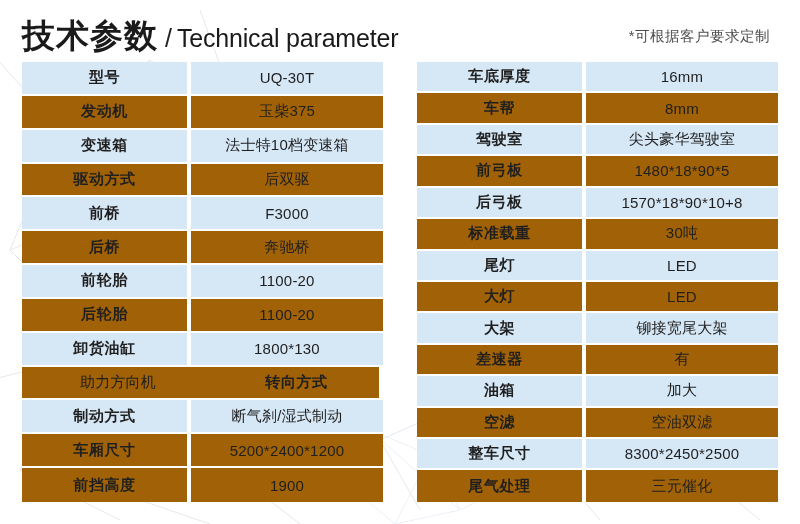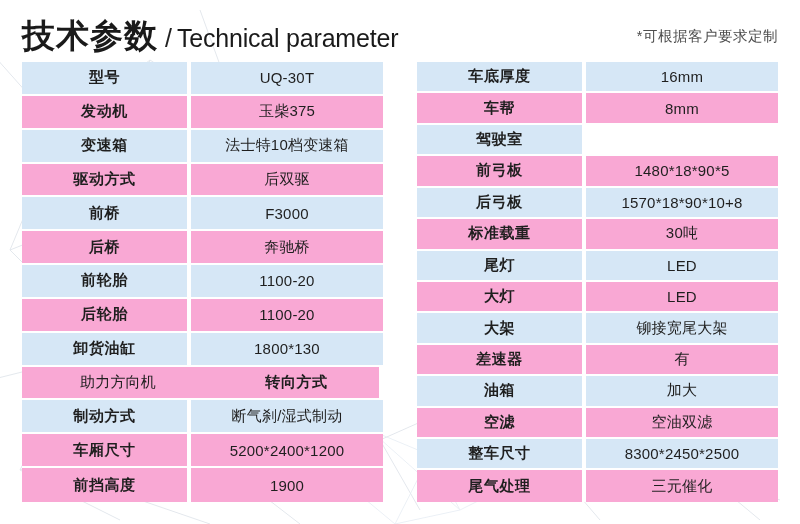--- a/index.html
+++ b/index.html
@@ -56,21 +56,21 @@
     padding: 0 5px 0 7px;
   }
   .title-en {
     font-size: 25px;
     font-weight: normal;
     color: #1a1a1a;
     letter-spacing: -0.2px;
   }
   .note {
     position: absolute;
-    right: 0;
+    right: 8px;
     top: 10px;
     font-size: 14.5px;
     color: #4d4d4d;
     line-height: 24px;
     white-space: nowrap;
     letter-spacing: 0.5px;
   }
 
   
   .tables {
@@ -87,21 +87,21 @@
     display: flex;
     flex-direction: column;
   }
   .spec-row {
     flex: 1 1 0;
     display: flex;
     min-height: 0;
     position: relative;
   }
   .spec-row.blue .cell { background: #d6e7f6; }
-  .spec-row.gray .cell { background: #f9a8d4; }
+  .spec-row.gray .cell { background: #a16207; }
   .cell {
     display: flex;
     align-items: center;
     justify-content: center;
     font-size: 15px;
     color: #1f1f1f;
     white-space: nowrap;
     overflow: hidden;
     box-sizing: border-box;
     border-bottom: 2px solid #ffffff;
@@ -230,20 +230,21 @@
         <div class="spec-row blue">
           <div class="cell cell-label">车底厚度</div>
           <div class="cell cell-value">16mm</div>
         </div>
         <div class="spec-row gray">
           <div class="cell cell-label">车帮</div>
           <div class="cell cell-value">8mm</div>
         </div>
         <div class="spec-row blue">
           <div class="cell cell-label">驾驶室</div>
+          <div class="cell cell-value">尖头豪华驾驶室</div>
         </div>
         <div class="spec-row gray">
           <div class="cell cell-label">前弓板</div>
           <div class="cell cell-value">1480*18*90*5</div>
         </div>
         <div class="spec-row blue">
           <div class="cell cell-label">后弓板</div>
           <div class="cell cell-value">1570*18*90*10+8</div>
         </div>
         <div class="spec-row gray">

